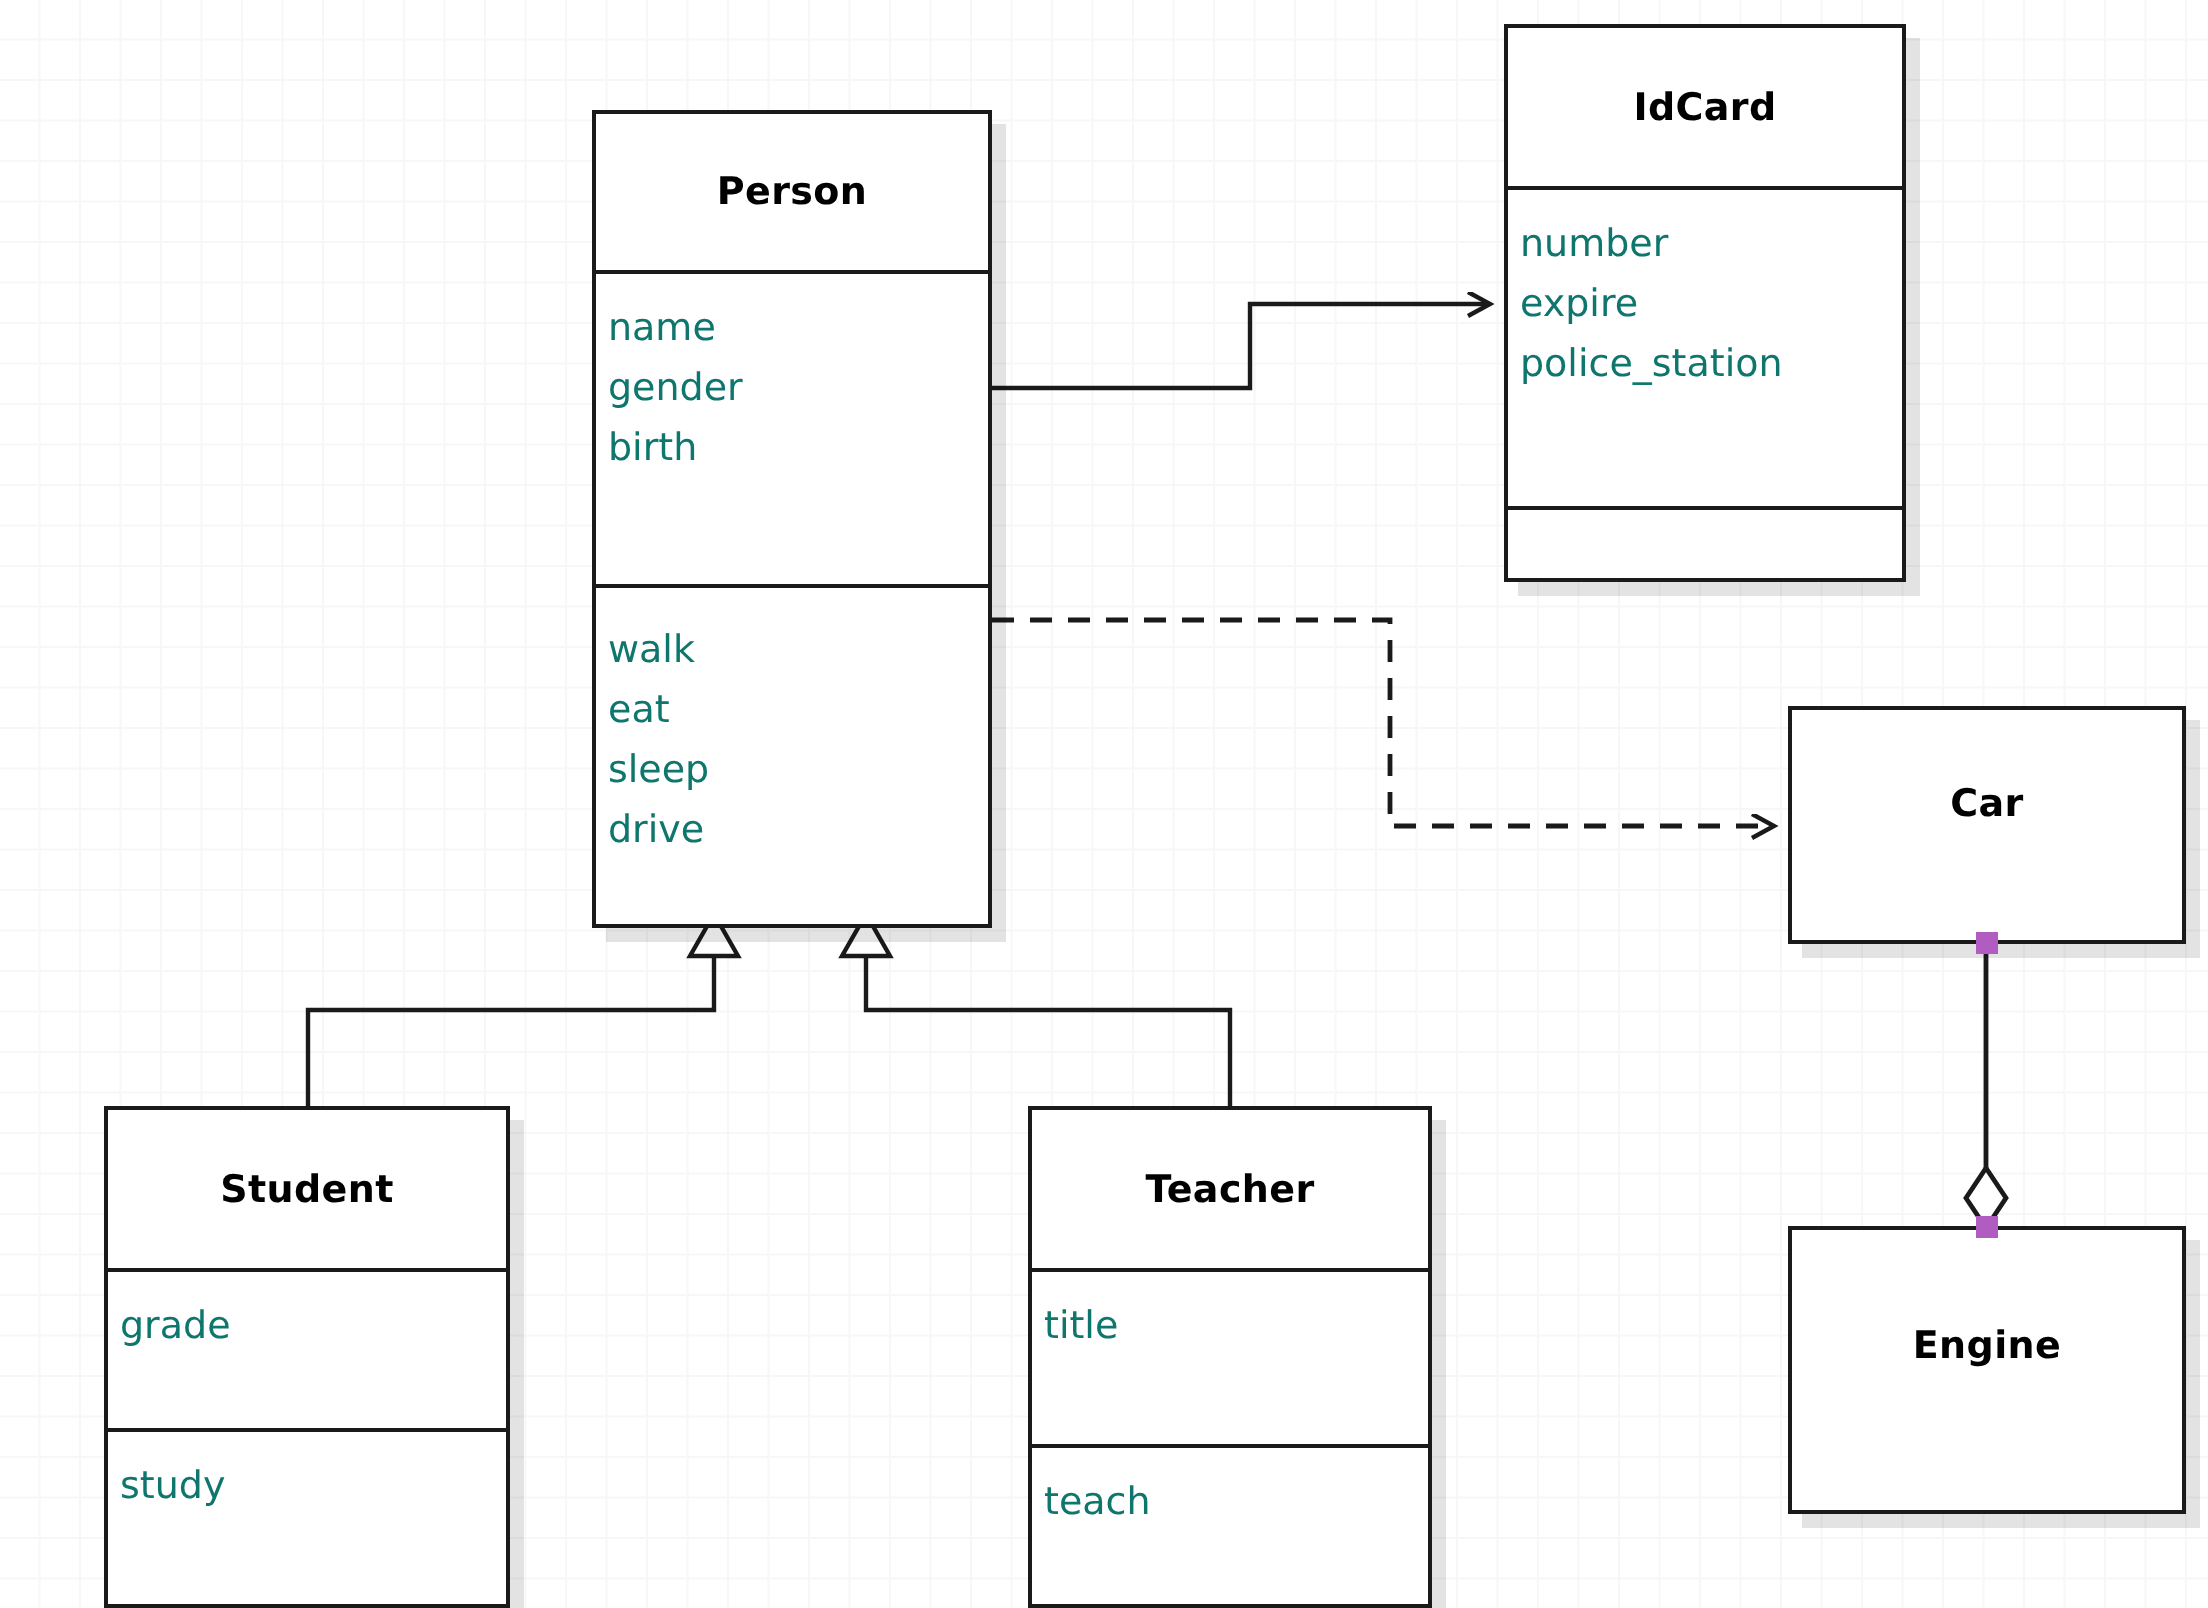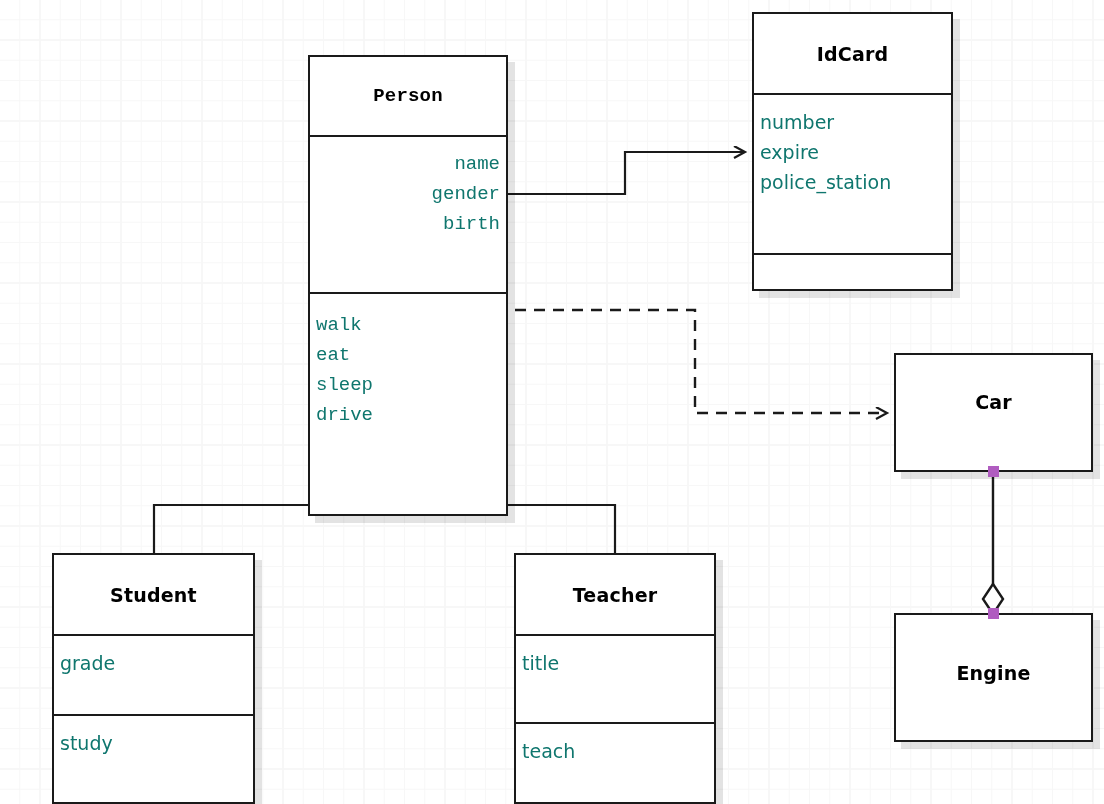--- a/index.html
+++ b/index.html
@@ -122,23 +122,23 @@
       <path d="M 433 457 L 421 478 L 445 478 Z" fill="#ffffff" stroke="#1a1a1a" stroke-width="2.2" stroke-linejoin="miter"></path>
     </g>
 
     
     <g>
       <path d="M 993 472 L 993 585" fill="none" stroke="#1a1a1a" stroke-width="2.4"></path>
       <path d="M 993 584 L 1003 599 L 993 614 L 983 599 Z" fill="#ffffff" stroke="#1a1a1a" stroke-width="2.4" stroke-linejoin="miter"></path>
     </g>
   </svg>
 
-  <div class="uml-class" style="left:308px; top:55px; width:200px; height:461px;font-family:Liberation Mono, monospace;">
+  <div class="uml-class" style="left:296px; top:55px; width:200px; height:409px;">
     <div class="compartment cls-title" style="height:78px;">Person</div>
-    <div class="compartment cls-body" style="height:157px;text-align:right;">
+    <div class="compartment cls-body" style="height:157px;">
       <div class="member">name</div>
       <div class="member">gender</div>
       <div class="member">birth</div>
     </div>
     <div class="compartment cls-body tight" style="height:166px;">
       <div class="member">walk</div>
       <div class="member">eat</div>
       <div class="member">sleep</div>
       <div class="member">drive</div>
     </div>
@@ -171,20 +171,20 @@
     </div>
     <div class="compartment cls-body" style="height:88px;">
       <div class="member">teach</div>
     </div>
   </div>
 
   <div class="uml-class" style="left:894px; top:353px; width:199px; height:119px;">
     <div class="compartment cls-title" style="height:94px;border-radius:25px;">Car</div>
   </div>
 
-  <div class="uml-class" style="left:894px; top:613px; width:199px; height:129px;">
+  <div class="uml-class" style="left:894px; top:613px; width:199px; height:144px;">
     <div class="compartment cls-title" style="height:116px;">Engine</div>
   </div>
 
   <div class="handle" style="left:988px; top:466px;"></div>
   <div class="handle" style="left:988px; top:608px;"></div>
 
 </div>
 
 </body></html>

